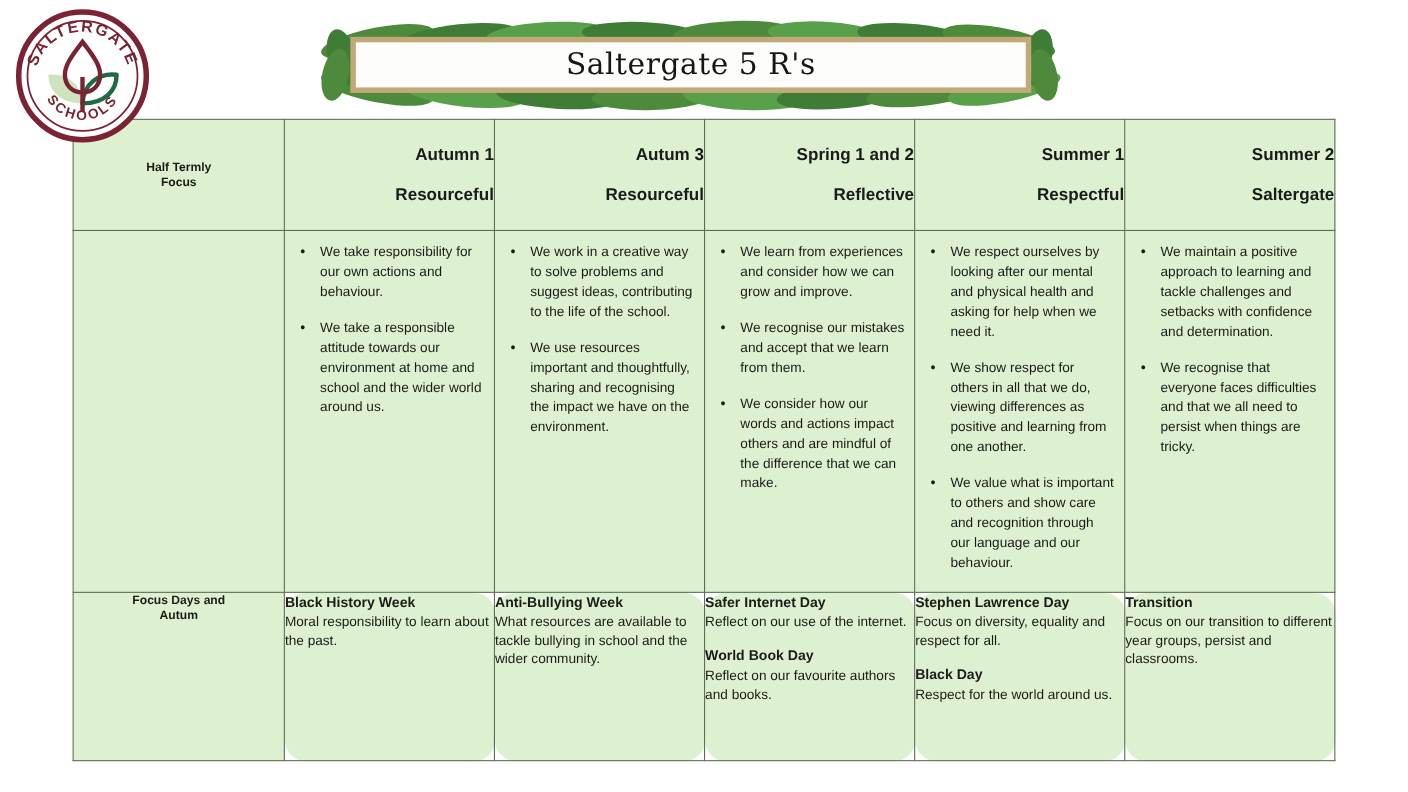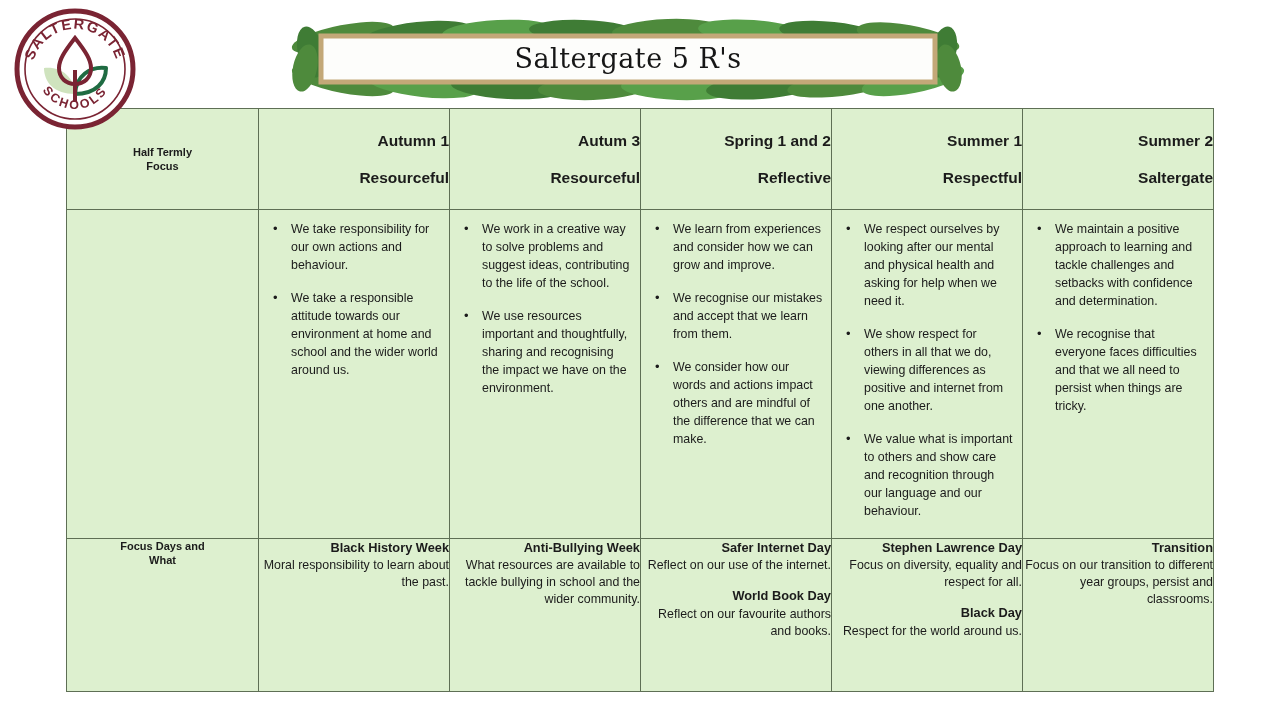--- a/index.html
+++ b/index.html
@@ -111,24 +111,25 @@
   ul.blist li::before {
     content: "\2022";
     position: absolute;
     left: -16px;
     top: -1px;
     font-size: 13px;
   }
 
   
   .focus-cell {
-    text-align: right;
+    text-align: left;
     padding: 8px 9px 6px 9px;
     font-size: 12.4px;
     line-height: 1.36;
+    border-radius: 19px;
   }
   .focus-cell .ev { margin-bottom: 13px; }
   .focus-cell .ev:last-child { margin-bottom: 0; }
   .focus-cell .ev-name {
     display: block;
     font-weight: bold;
     font-size: 12.8px;
     margin-bottom: 1px;
   }
   .focus-cell .ev-desc { display: block; }
@@ -254,36 +255,36 @@
       <td>
         <ul class="blist">
           <li>We learn from experiences and consider how we can grow and improve.</li>
           <li>We recognise our mistakes and accept that we learn from them.</li>
           <li>We consider how our words and actions impact others and are mindful of the difference that we can make.</li>
         </ul>
       </td>
       <td>
         <ul class="blist">
           <li>We respect ourselves by looking after our mental and physical health and asking for help when we need it.</li>
-          <li>We show respect for others in all that we do, viewing differences as positive and internet from one another.</li>
+          <li>We show respect for others in all that we do, viewing differences as positive and learning from one another.</li>
           <li>We value what is important to others and show care and recognition through our language and our behaviour.</li>
         </ul>
       </td>
       <td>
         <ul class="blist">
           <li>We maintain a positive approach to learning and tackle challenges and setbacks with confidence and determination.</li>
           <li>We recognise that everyone faces difficulties and that we all need to persist when things are tricky.</li>
         </ul>
       </td>
     </tr>
 
     <tr class="focus-row">
       <td class="hdr-focus">
         <span>Focus Days and</span><br>
-        <span>What</span>
+        <span>Autum</span>
       </td>
       <td class="focus-cell">
         <div class="ev">
           <span class="ev-name">Black History Week</span>
           <span class="ev-desc">Moral responsibility to learn about the past.</span>
         </div>
       </td>
       <td class="focus-cell">
         <div class="ev">
           <span class="ev-name">Anti-Bullying Week</span>

